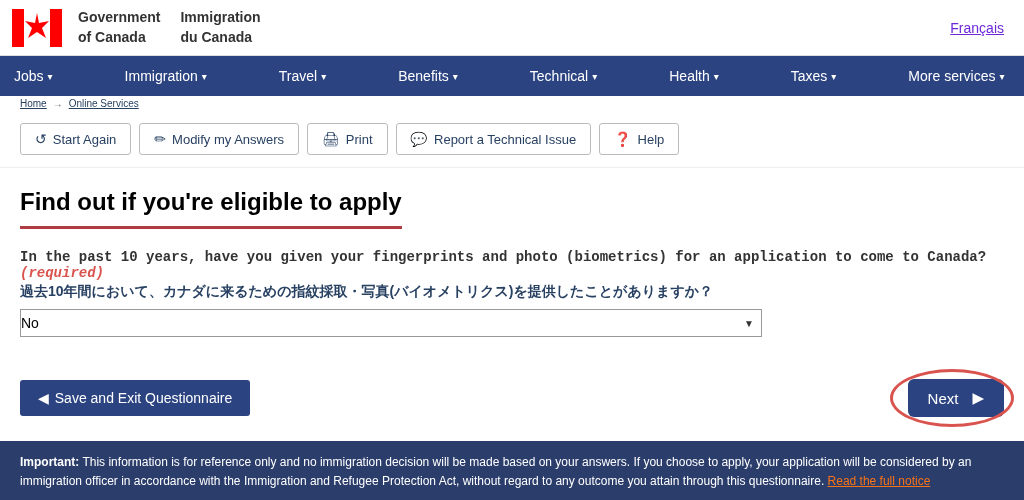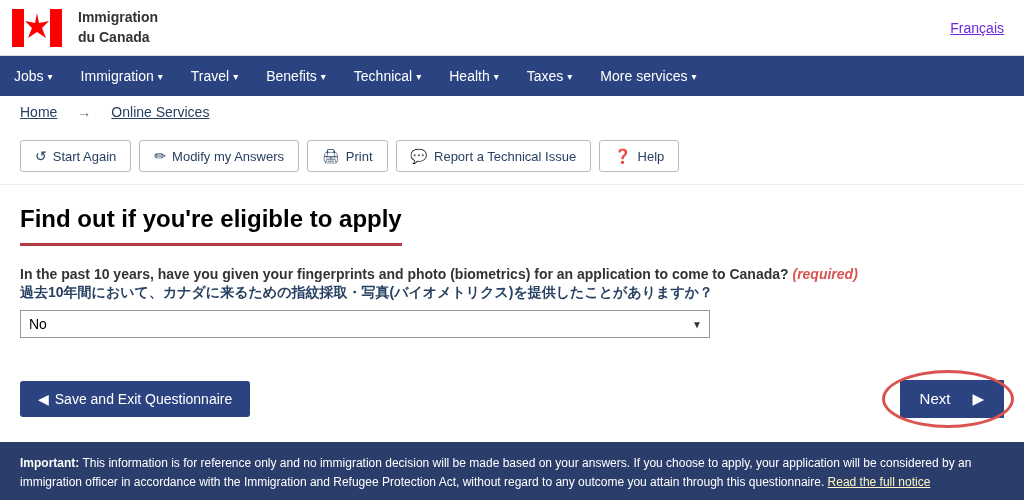--- a/index.html
+++ b/index.html
@@ -8,75 +8,79 @@
     
     .header { display: flex; align-items: center; justify-content: space-between; padding: 8px 20px 8px 12px; border-bottom: 1px solid #ddd; }
     .header-left { display: flex; align-items: center; gap: 16px; }
     .flag-icon { width: 50px; height: 38px; position: relative; display: flex; align-items: center; justify-content: center; }
     .flag-svg { width: 50px; height: 38px; }
     .gov-name { display: flex; gap: 20px; }
     .gov-name-col { font-size: 14px; font-weight: bold; line-height: 1.4; color: #333; }
     .header-lang a { color: #6d28d9; text-decoration: underline; font-size: 14px; }
 
     
-    .nav { background: #2B4380; display: flex; align-items: stretch; }
+    .nav { background: #2B4380; display: flex; align-items: stretch; gap: 44px; }
     .nav-item { color: #fff; padding: 12px 14px; cursor: pointer; display: flex; align-items: center; gap: 4px; font-size: 14px; white-space: nowrap; }
     .nav-chevron { font-size: 10px; }
 
     
-    .breadcrumb { padding: 8px 20px; font-size: 14px; display: flex; align-items: center; gap: 20px; }
+    .breadcrumb { padding: 2px 20px; font-size: 10px; display: flex; align-items: center; gap: 6px; }
     .breadcrumb a { color: #284162; text-decoration: underline; }
     .breadcrumb-arrow { color: #666; }
 
     
     .toolbar { padding: 12px 20px; display: flex; gap: 8px; flex-wrap: wrap; border-bottom: 1px solid #eee; }
     .toolbar-btn { display: flex; align-items: center; gap: 6px; padding: 7px 14px; border: 1px solid #bbb; background: #fff; color: #284162; cursor: pointer; font-size: 13px; border-radius: 3px; white-space: nowrap; }
     .btn-icon { font-size: 14px; }
 
     
     .main { padding: 20px 20px 10px; }
     .page-title { font-size: 24px; font-weight: bold; color: #000; margin-bottom: 20px; border-bottom: 3px solid #af3c43; padding-bottom: 10px; display: inline-block; }
 
     
     .question-block { margin-bottom: 16px; }
-    .question-text { font-weight: bold; font-size: 14px; margin-bottom: 2px; }
+    .question-text { font-weight: bold; font-size: 14px; margin-bottom: 2px; font-family: Liberation Mono, monospace; }
     .question-required { color: #d9534f; font-style: italic; }
     .question-translation { color: #284162; font-size: 14px; font-weight: bold; margin-bottom: 8px; }
     .select-wrapper { position: relative; display: inline-block; }
-    .select-wrapper select { width: 690px; padding: 5px 8px; font-size: 14px; border: 1px solid #999; background: #fff; appearance: none; -webkit-appearance: none; }
+    .select-wrapper select { width: 742px; padding: 5px 0; font-size: 14px; border: 1px solid #999; background: #fff; appearance: none; -webkit-appearance: none; }
     .select-wrapper::after { content: '▼'; position: absolute; right: 8px; top: 50%; transform: translateY(-50%); font-size: 10px; pointer-events: none; color: #333; }
 
     
     .action-row { display: flex; align-items: center; justify-content: space-between; padding: 16px 20px; }
     .save-exit-btn { display: flex; align-items: center; gap: 6px; background: #2B4380; color: #fff; border: none; padding: 10px 18px; font-size: 14px; cursor: pointer; border-radius: 3px; }
     .right-action { display: flex; align-items: center; gap: 16px; }
     .next-hint { color: #0066cc; font-size: 16px; font-weight: bold; }
     .next-btn-wrapper { position: relative; }
-    .next-btn { display: flex; gap: 22px; background: #2B4380; color: #fff; border: none; padding: 10px 20px; font-size: 15px; cursor: pointer; border-radius: 1px; }
+    .next-btn { display: flex; align-items: center; gap: 14px; background: #2B4380; color: #fff; border: none; padding: 10px 20px; font-size: 15px; cursor: pointer; border-radius: 6px; }
     .next-circle { position: absolute; top: -10px; left: -18px; right: -10px; bottom: -10px; border: 3px solid #d9534f; border-radius: 50%; pointer-events: none; }
 
     
     .notice-box { background: #2B3D6B; color: #fff; padding: 12px 20px; font-size: 12px; line-height: 1.6; margin-top: 8px; }
     .notice-box strong { font-weight: bold; }
-    .notice-box a { color: #fef9c3; }
+    .notice-box a { color: #f97316; }
   </style>
 </head>
 <body>
 
 <div class="header">
   <div class="header-left">
     <div class="flag-icon">
       <svg class="flag-svg" viewBox="0 0 50 38" xmlns="http://www.w3.org/2000/svg">
         <rect x="0" y="0" width="12" height="38" fill="#FF0000"></rect>
         <rect x="38" y="0" width="12" height="38" fill="#FF0000"></rect>
         <rect x="12" y="0" width="26" height="38" fill="#FFFFFF"></rect>
         <polygon points="25,4 27,14 37,12 30,19 34,29 25,23 16,29 20,19 13,12 23,14" fill="#FF0000"></polygon>
       </svg>
     </div>
     <div class="gov-name">
+      <div class="gov-name-col">
+        <span>Government</span><br>
+        <span>of Canada</span>
+      </div>
       <div class="gov-name-col">
         <span>Immigration</span><br>
         <span>du Canada</span>
       </div>
     </div>
   </div>
   <div class="header-lang">
     <a href="#">Français</a>
   </div>
 </div>

